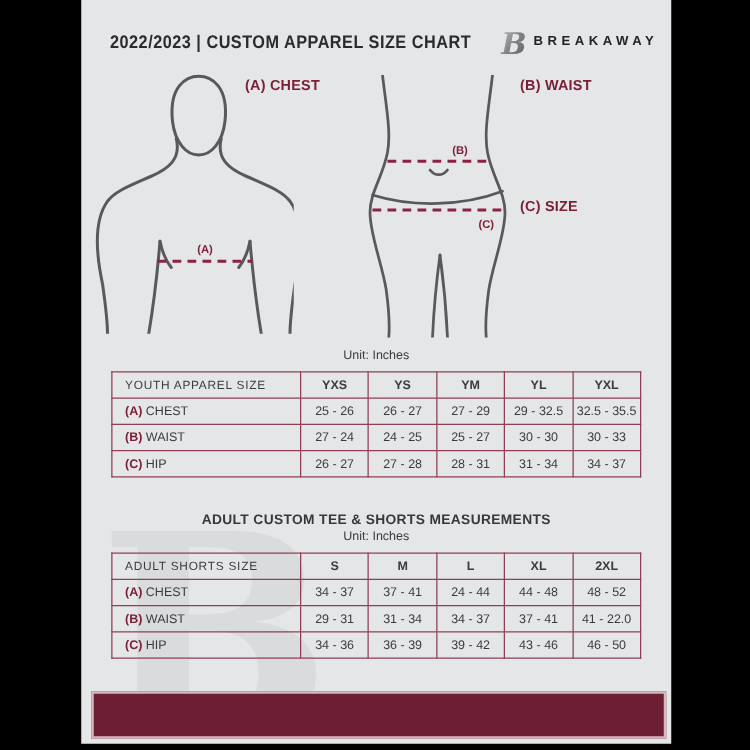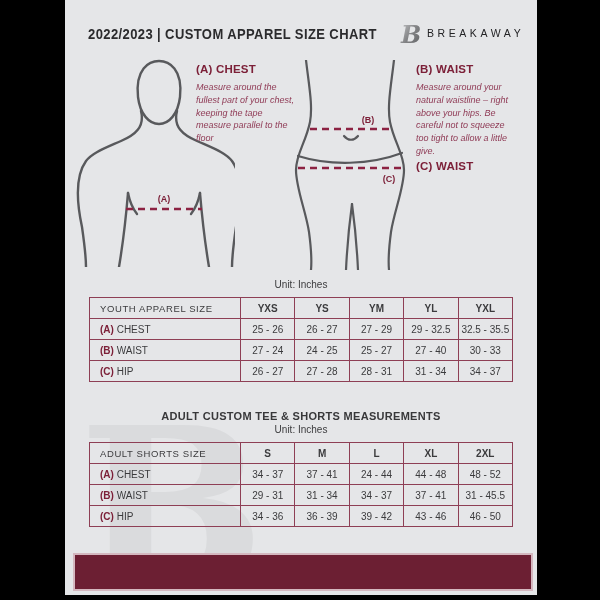--- a/index.html
+++ b/index.html
@@ -14,21 +14,21 @@
   
   .header{
     position:absolute;top:16px;left:23px;right:20px;height:34px;
     display:flex;justify-content:space-between;align-items:center;z-index:2;gap:16px;
   }
   .header-title{
     font-size:13px;font-weight:bold;color:#2b2b2d;letter-spacing:.4px;
     transform:scaleY(1.12);transform-origin:left center;white-space:nowrap;
   }
   .brand{display:flex;align-items:center;gap:7px;}
-  .brand-name{font-size:10.5px;font-weight:normal;letter-spacing:3.6px;color:#232325;}
+  .brand-name{font-size:10.5px;font-weight:bold;letter-spacing:3.6px;color:#232325;}
   
   .guide{position:absolute;top:55px;left:0;right:0;height:215px;z-index:2;}
   .fig{position:absolute;}
   .note{position:absolute;}
   .note h3{margin:0 0 6px 0;font-size:11.5px;font-weight:bold;color:#7c2038;letter-spacing:.2px;}
   .note p{margin:0;font-size:9px;font-style:italic;color:#8f3a55;line-height:1.42;}
   
   .section{position:absolute;left:0;right:0;text-align:center;z-index:2;}
   .tbl-title{font-size:11px;font-weight:bold;color:#38383a;letter-spacing:.3px;}
   .tbl-unit{font-size:10px;color:#3c3c3e;margin-top:2px;}
@@ -102,28 +102,26 @@
         <path d="M62 144 C 65 166, 67 188, 68 210"></path>
       </g>
       <path d="M20 69 L 102 69" stroke="#8c2242" stroke-width="2.4" stroke-dasharray="7 5" fill="none"></path>
       <text x="78" y="63" text-anchor="middle" font-size="9" font-weight="bold" fill="#7c2038">(B)</text>
       <path d="M8 108 L 114 108" stroke="#8c2242" stroke-width="2.4" stroke-dasharray="7 5" fill="none"></path>
       <text x="99" y="122" text-anchor="middle" font-size="9" font-weight="bold" fill="#7c2038">(C)</text>
     </svg>
 
     <div class="note" style="left:131px;top:8px;width:100px">
       <h3>(A) CHEST</h3>
-      <p>Measure around the fullest part of your chest, keeping the tape measure parallel to the floor</p>
     </div>
     <div class="note" style="left:351px;top:8px;width:100px">
       <h3>(B) WAIST</h3>
-      <p>Measure around your natural waistline – right above your hips. Be careful not to squeeze too tight to allow a little give.</p>
     </div>
     <div class="note" style="left:351px;top:105px;width:102px">
-      <h3>(C) WAIST</h3>
+      <h3>(C) SIZE</h3>
     </div>
   </div>
 
   <div class="watermark">B</div>
 
   <div class="section" style="top:277px">
     <div class="tbl-unit">Unit: Inches</div>
     <table>
       <tbody>
           <tr>
@@ -140,21 +138,21 @@
         <td>26 - 27</td>
         <td>27 - 29</td>
         <td>29 - 32.5</td>
         <td>32.5 - 35.5</td>
       </tr>
       <tr>
         <td class="lbl"><span class="cell-key">(B)</span> <span>WAIST</span></td>
         <td>27 - 24</td>
         <td>24 - 25</td>
         <td>25 - 27</td>
-        <td>27 - 40</td>
+        <td>30 - 30</td>
         <td>30 - 33</td>
       </tr>
       <tr>
         <td class="lbl"><span class="cell-key">(C)</span> <span>HIP</span></td>
         <td>26 - 27</td>
         <td>27 - 28</td>
         <td>28 - 31</td>
         <td>31 - 34</td>
         <td>34 - 37</td>
       </tr>
@@ -182,21 +180,21 @@
         <td>24 - 44</td>
         <td>44 - 48</td>
         <td>48 - 52</td>
       </tr>
       <tr>
         <td class="lbl"><span class="cell-key">(B)</span> <span>WAIST</span></td>
         <td>29 - 31</td>
         <td>31 - 34</td>
         <td>34 - 37</td>
         <td>37 - 41</td>
-        <td>31 - 45.5</td>
+        <td>41 - 22.0</td>
       </tr>
       <tr>
         <td class="lbl"><span class="cell-key">(C)</span> <span>HIP</span></td>
         <td>34 - 36</td>
         <td>36 - 39</td>
         <td>39 - 42</td>
         <td>43 - 46</td>
         <td>46 - 50</td>
       </tr>
     </tbody>

